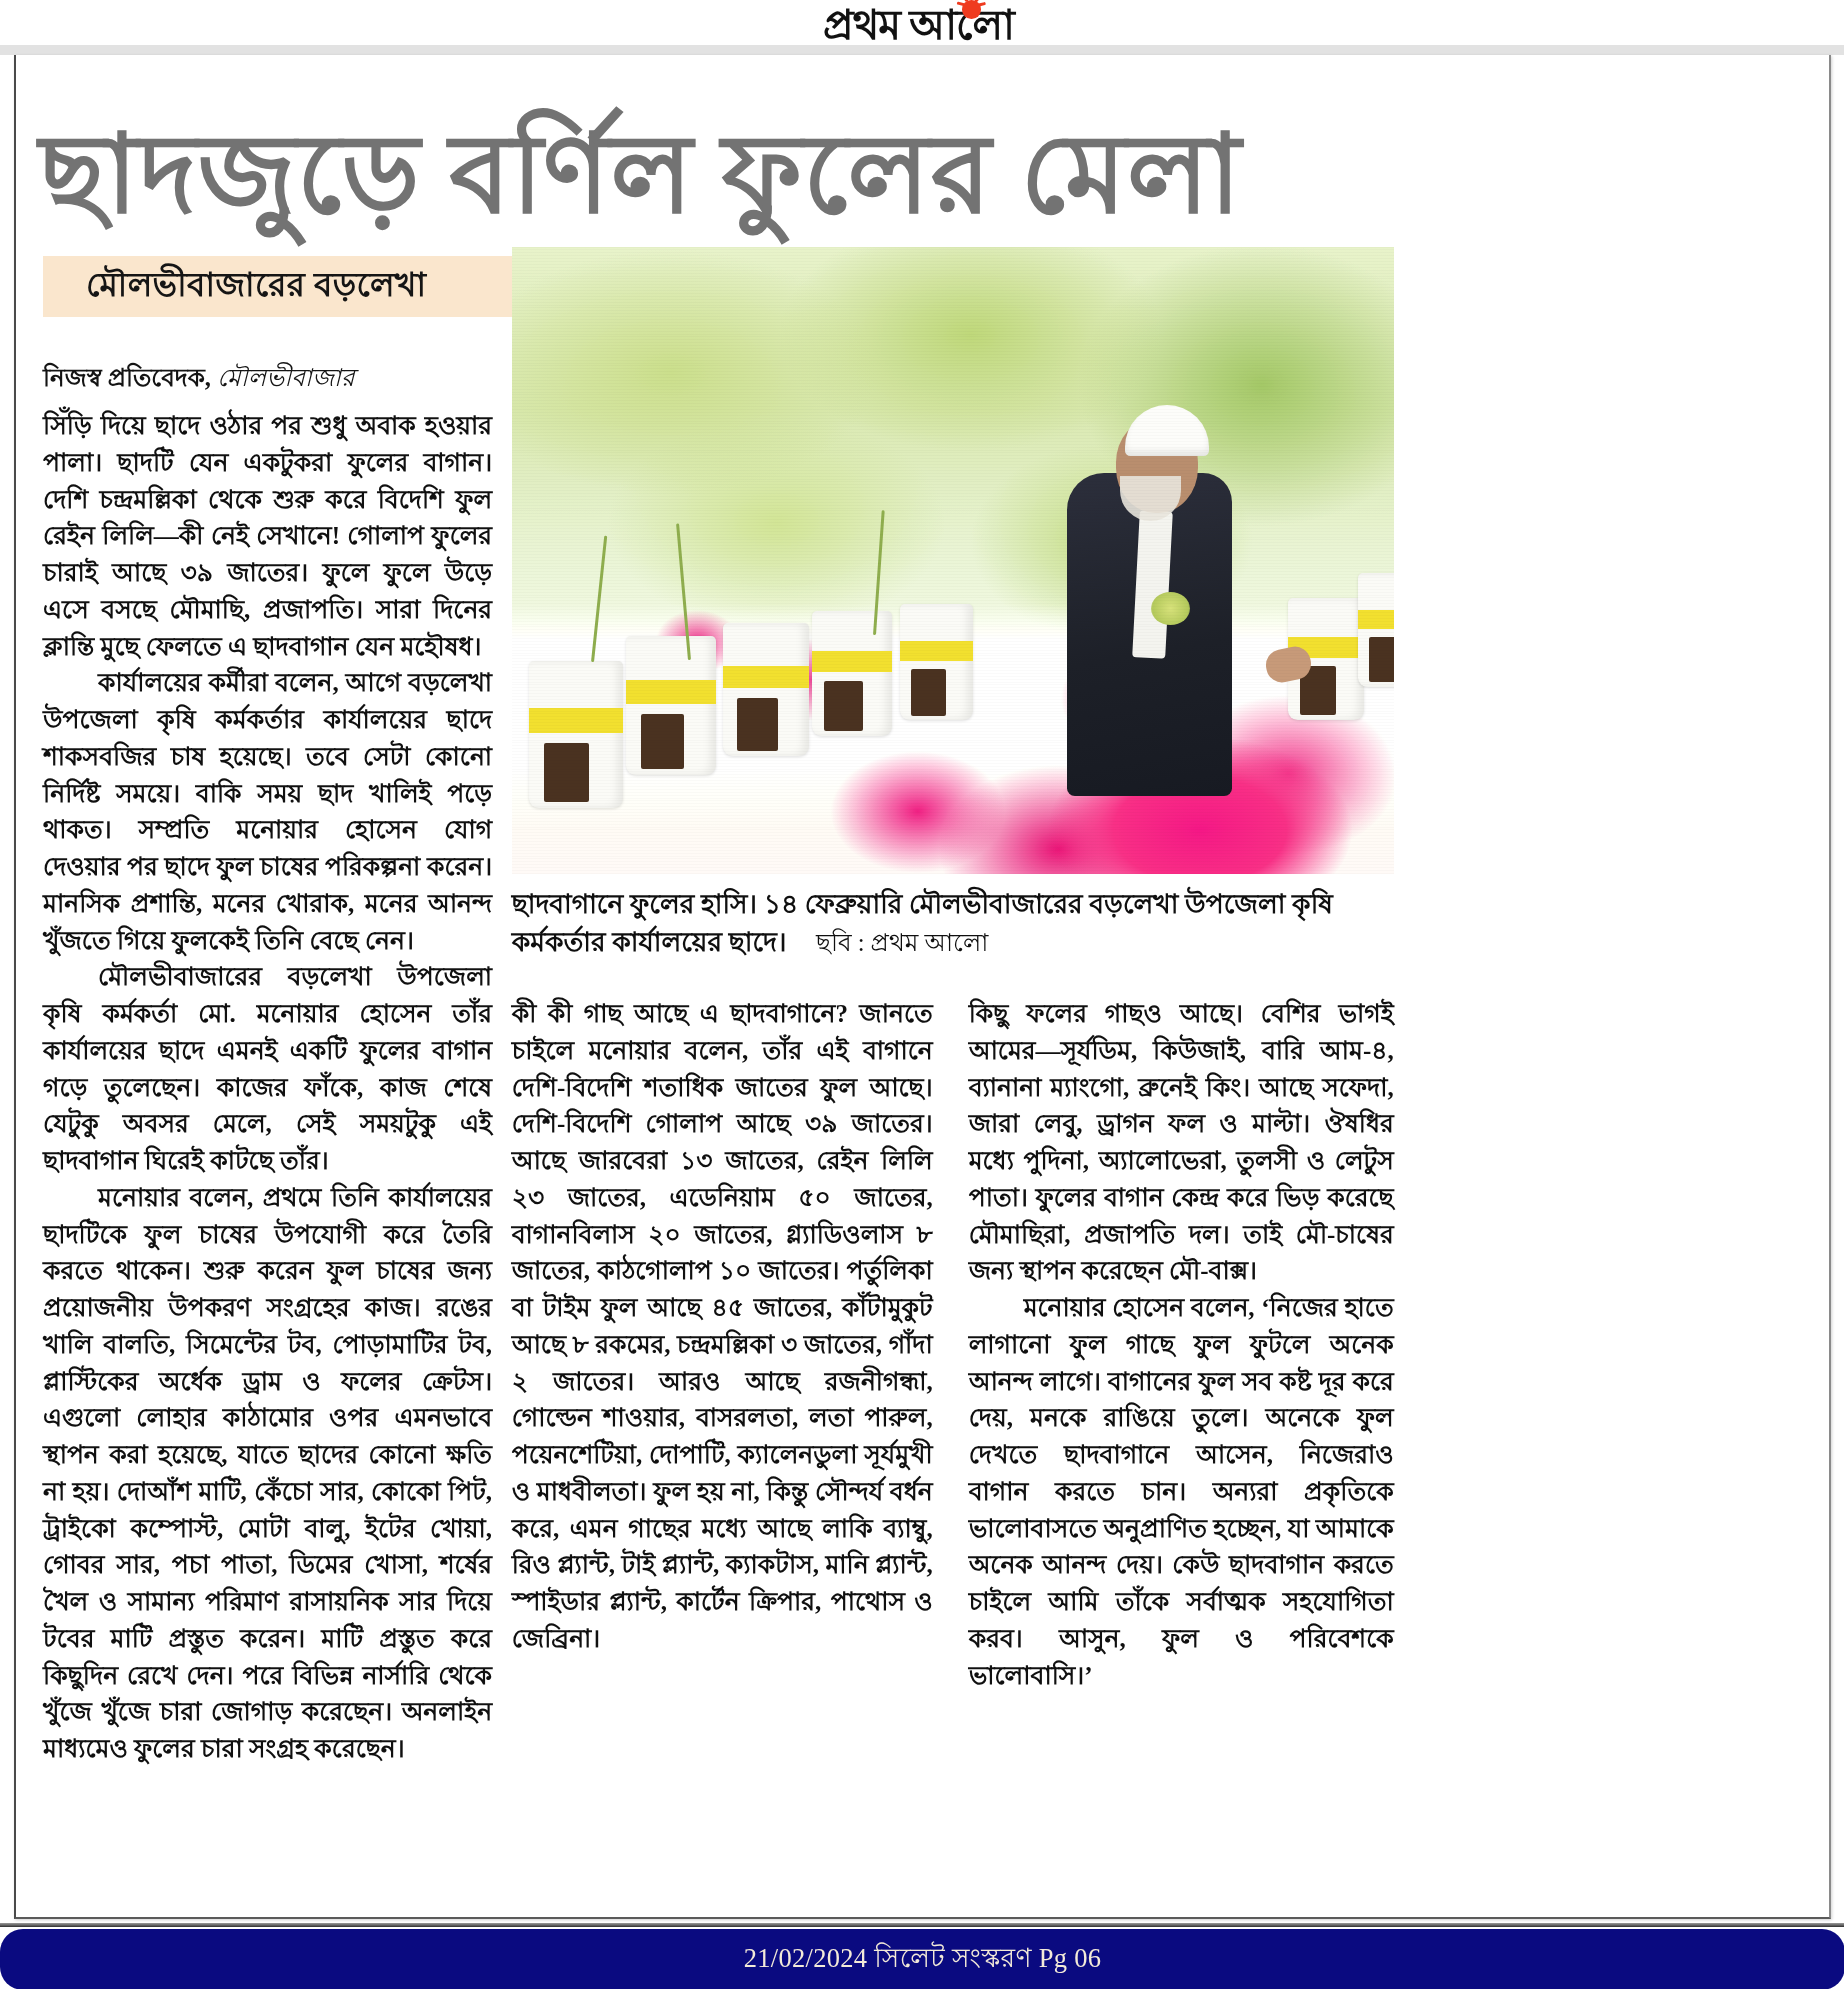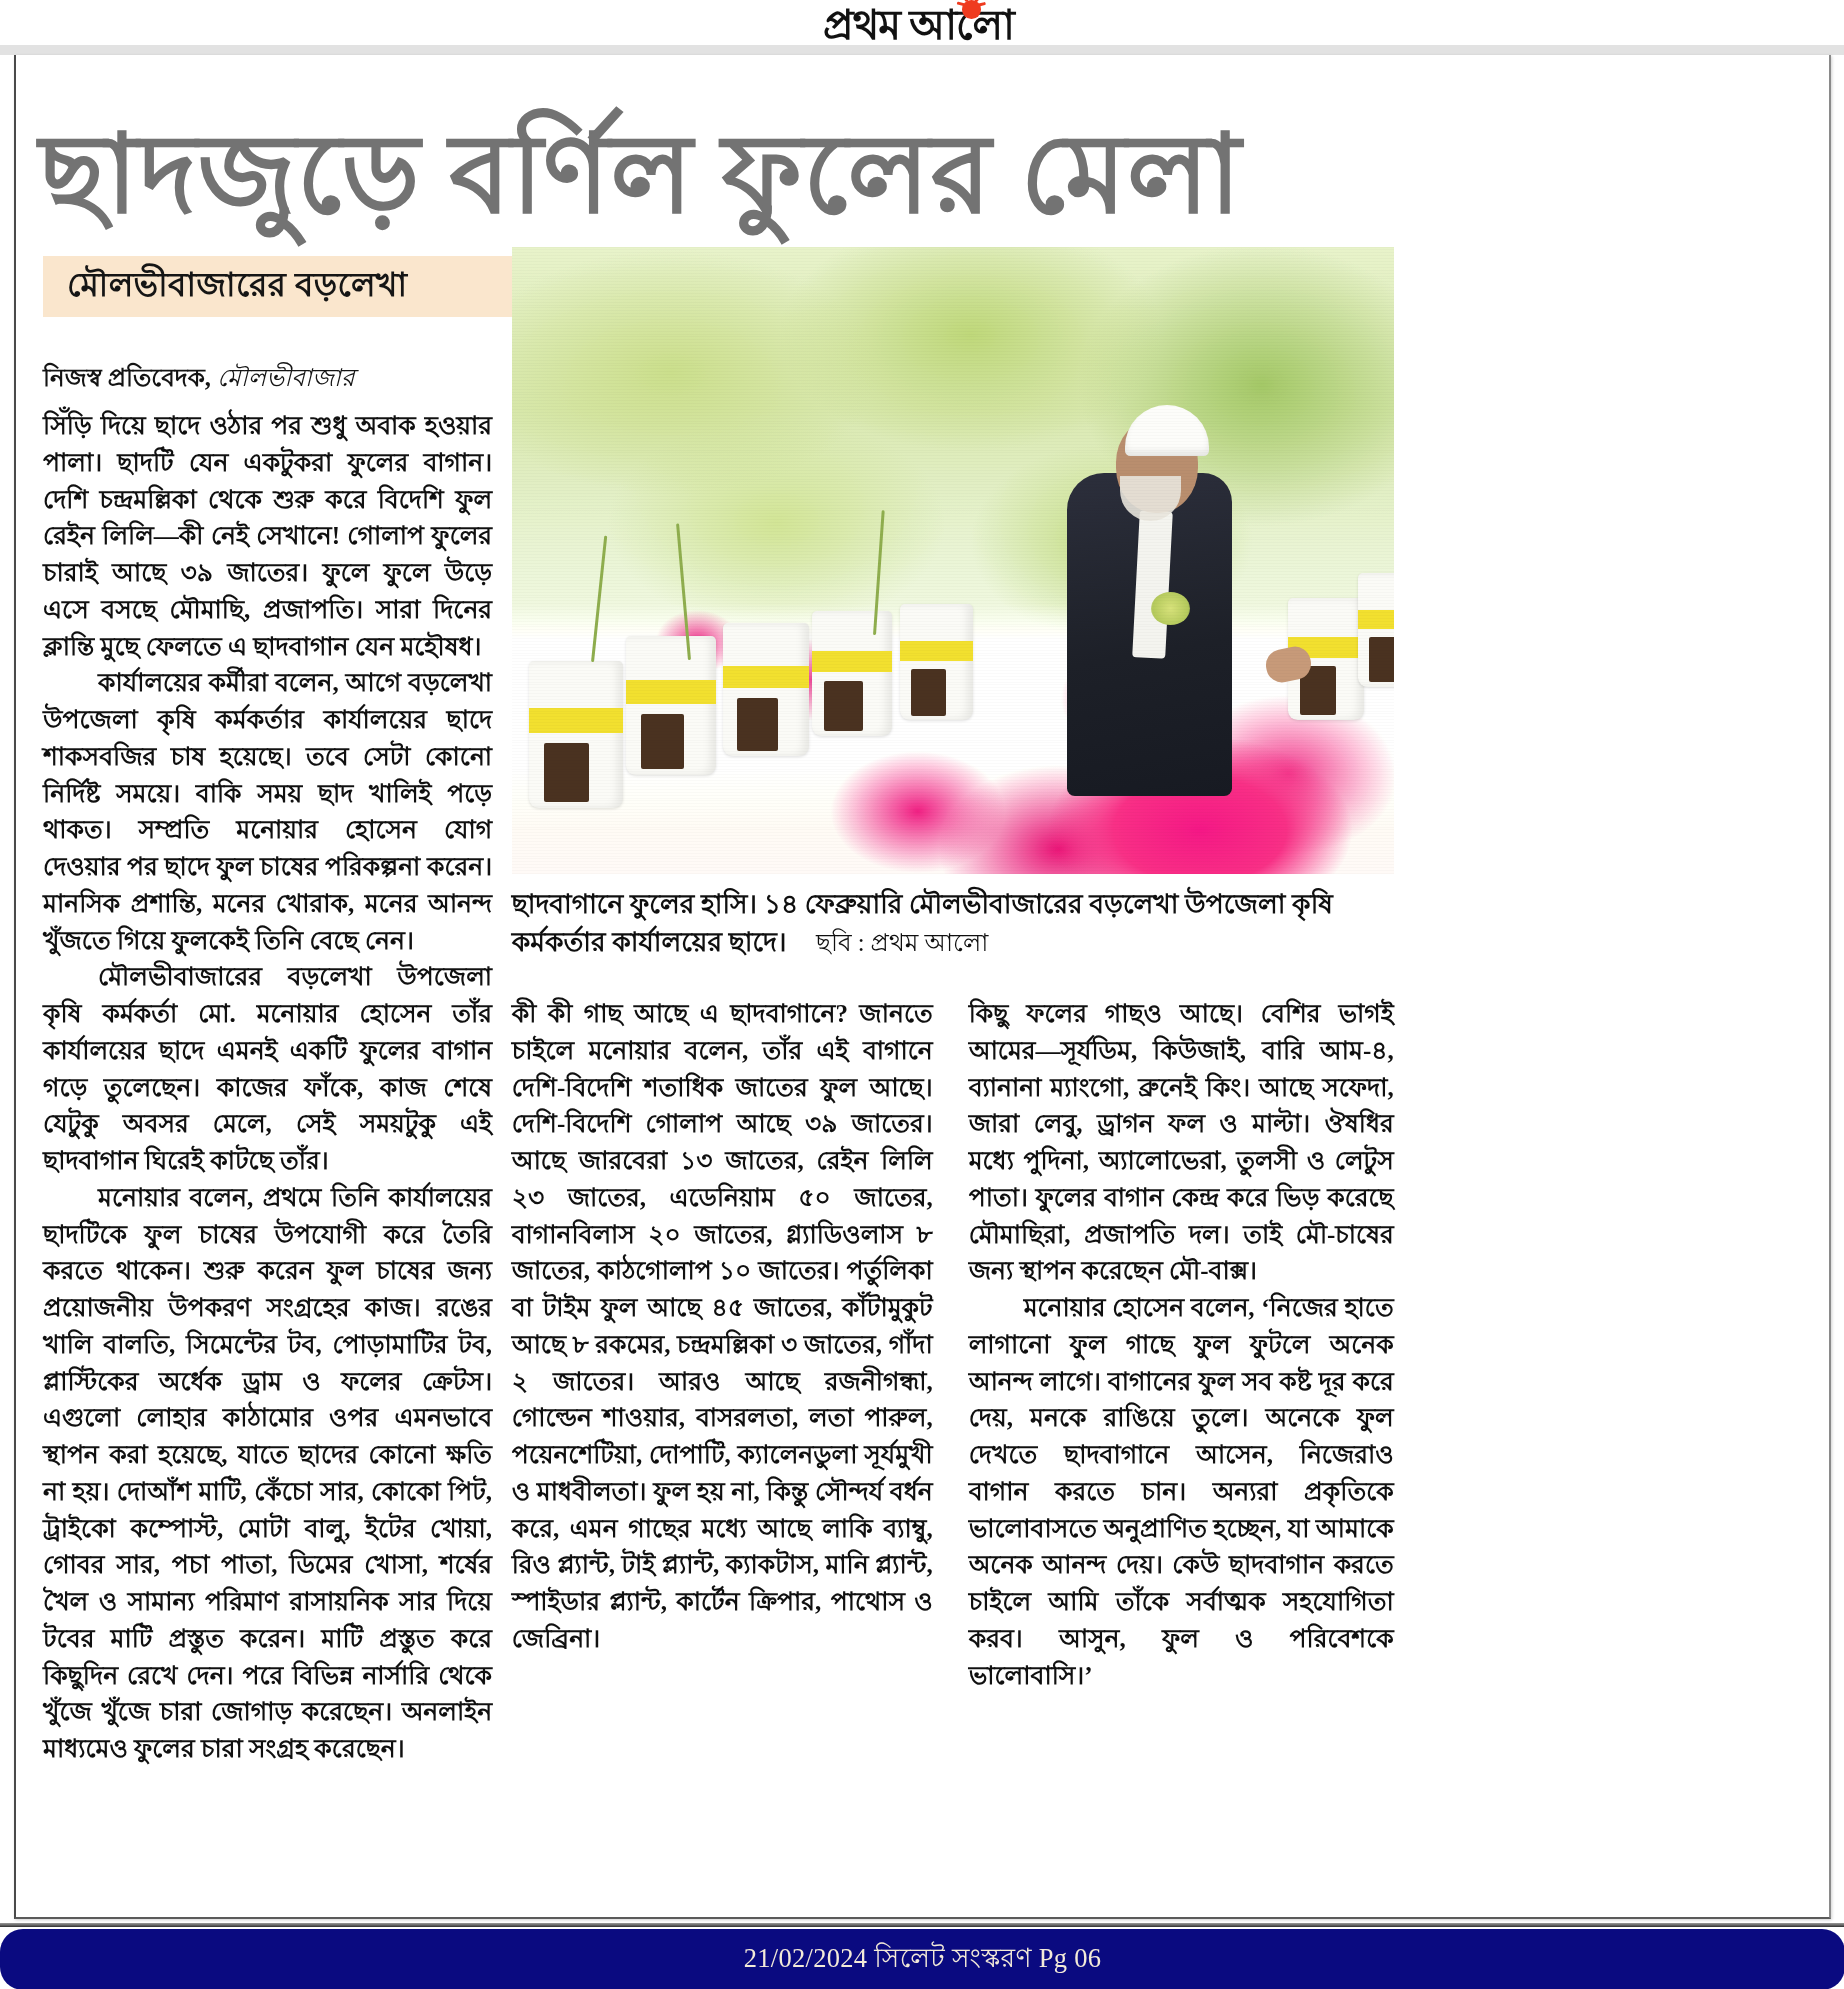--- a/index.html
+++ b/index.html
@@ -108,21 +108,21 @@
   
   .tagbox {
     position: absolute;
     left: 27.4px;
     top: 201px;
     width: 500px;
     height: 61px;
     background: #fae6cd;
     display: flex;
     align-items: center;
-    padding-left: 24px;
+    padding-left: 43px;
   }
   .tagbox span {
     font-family: "Liberation Serif", "DejaVu Serif", serif;
     font-weight: bold;
     font-size: 33px;
     color: #151515;
     letter-spacing: 0.4px;
   }
 
   .byline {

